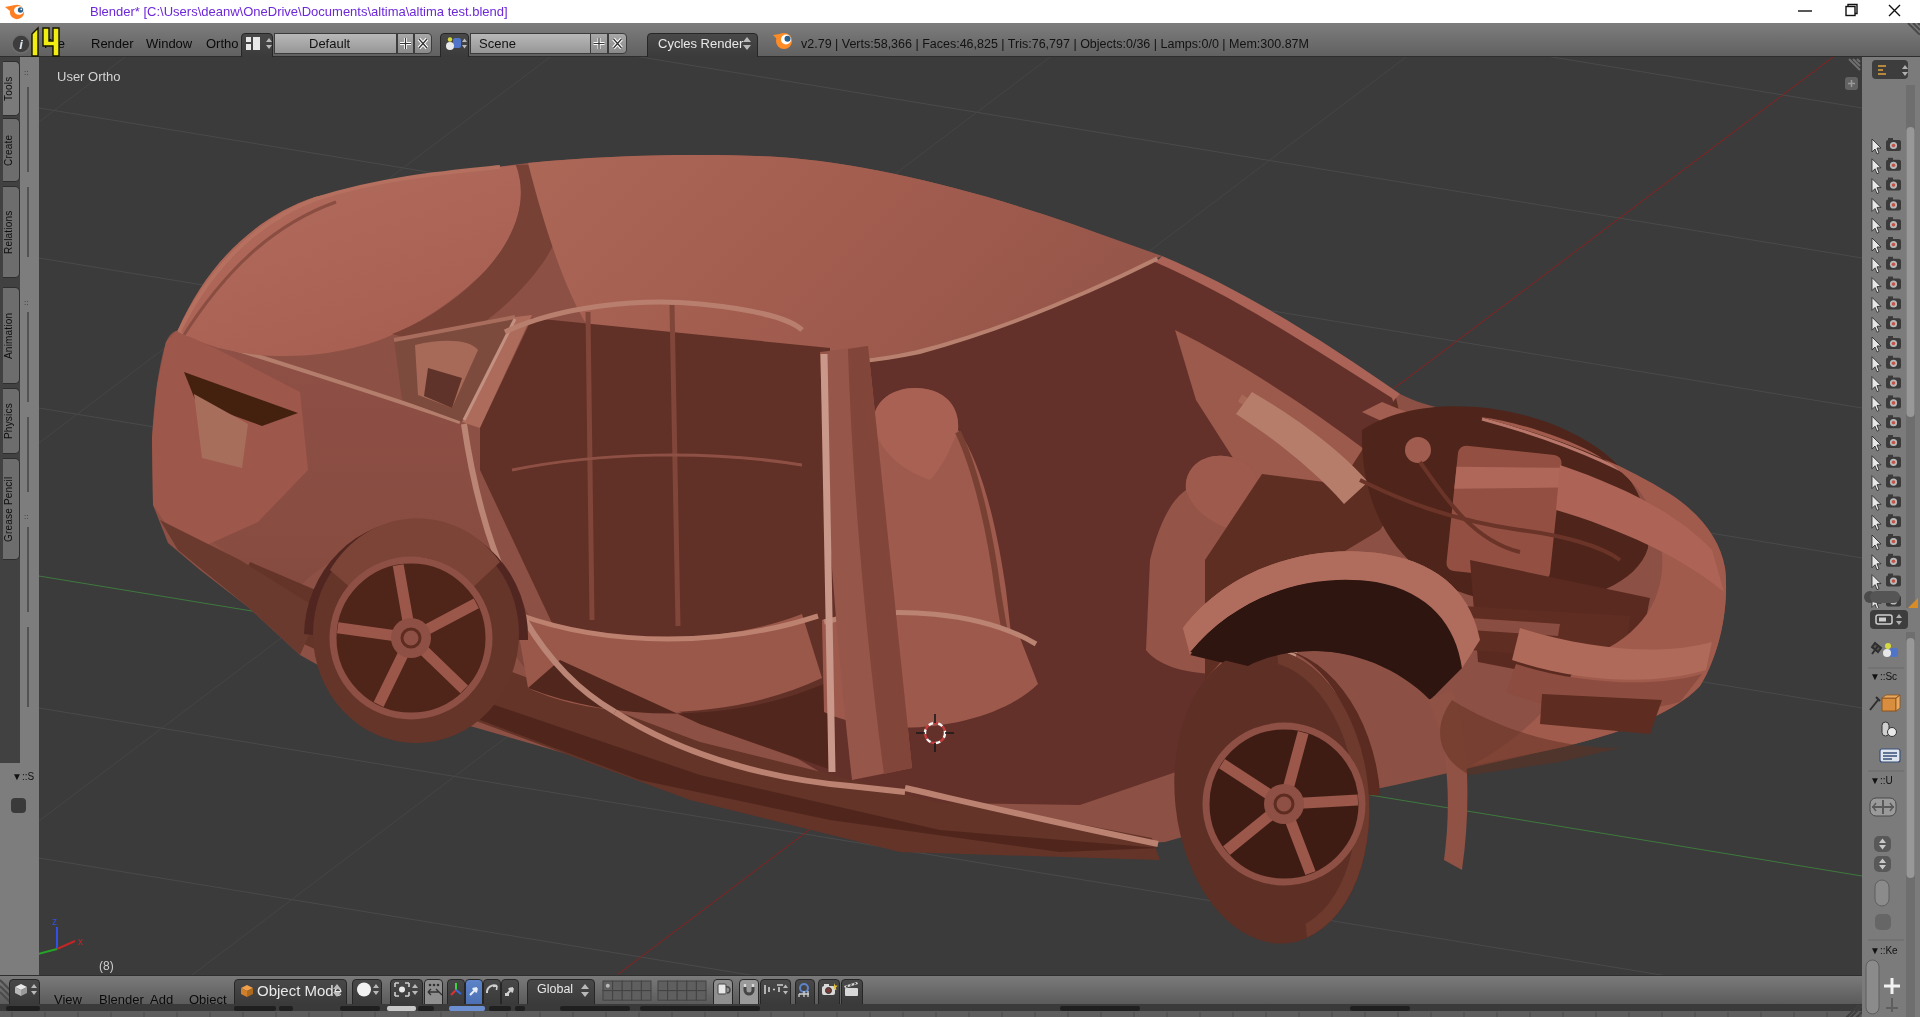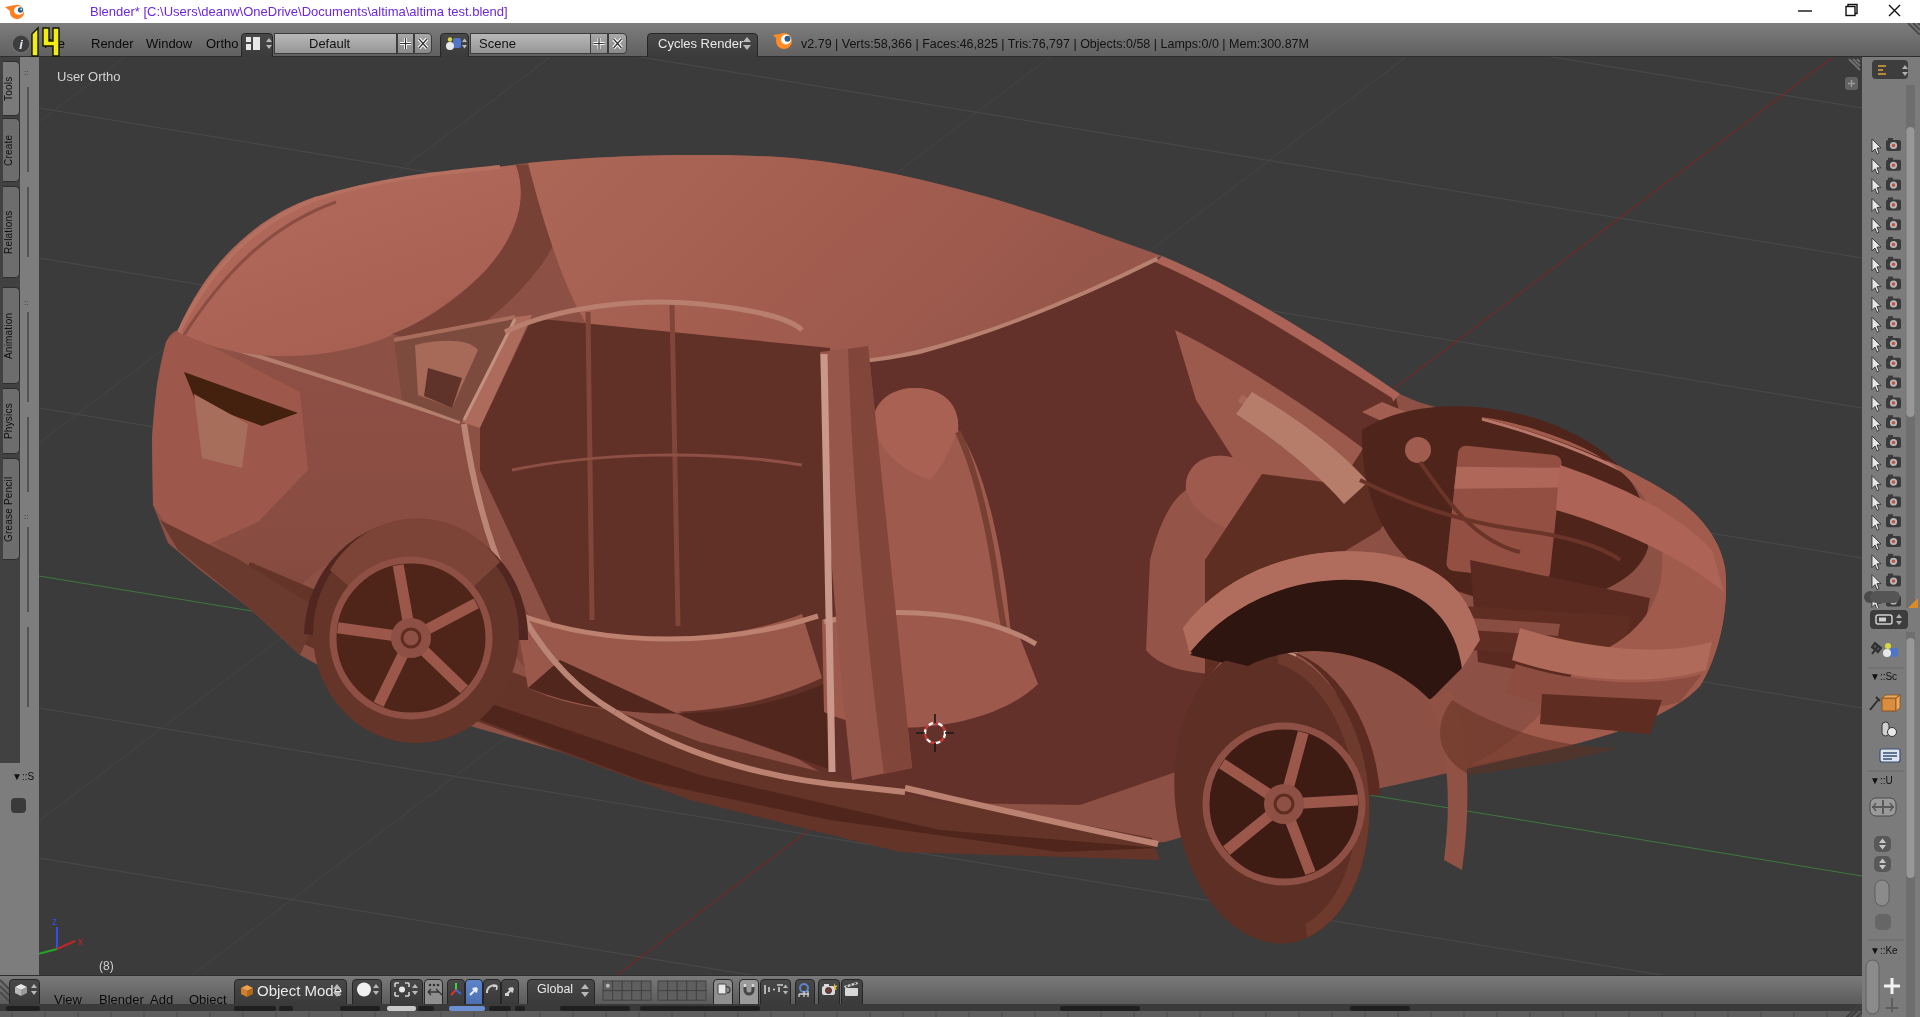--- a/index.html
+++ b/index.html
@@ -111,21 +111,21 @@
       <path d="M2,8 l4,-5 l4,5 Z M2,11 l4,5 l4,-5 Z" fill="#b9b9b9"></path>
     </svg>
   </div>
 
   <svg width="22" height="22" style="position:absolute;left:772px;top:6px">
     <circle cx="12" cy="12" r="8" fill="#ff8b24"></circle>
     <path d="M1,6 L11,4.5 L6,11 Z" fill="#ff8b24"></path>
     <circle cx="14" cy="10.5" r="5" fill="#fff"></circle>
     <circle cx="15.5" cy="9.7" r="3" fill="#2a5f8a"></circle>
   </svg>
-  <span id="stats">v2.79 | Verts:58,366 | Faces:46,825 | Tris:76,797 | Objects:0/58 | Lamps:0/0 | Mem:300.87M</span>
+  <span id="stats">v2.79 | Verts:58,366 | Faces:46,825 | Tris:76,797 | Objects:0/36 | Lamps:0/0 | Mem:300.87M</span>
   <svg width="16" height="12" style="position:absolute;right:0;top:0">
       <path d="M4,0 L16,12 M9,0 L16,7 M14,0 L16,2" stroke="#4a4a4a" stroke-width="2"></path>
     </svg>
 
   <svg width="45" height="34" style="position:absolute;left:28px;top:2px">
     <g stroke="#141400" stroke-width="1.4" fill="#f2ee12">
       <path d="M4,9 l6,-6 v28 h-6 z"></path>
       <path d="M15,3 h6 v13 h4 v-13 h6 v28 h-6 v-10 h-10 z"></path>
     </g>
   </svg>

